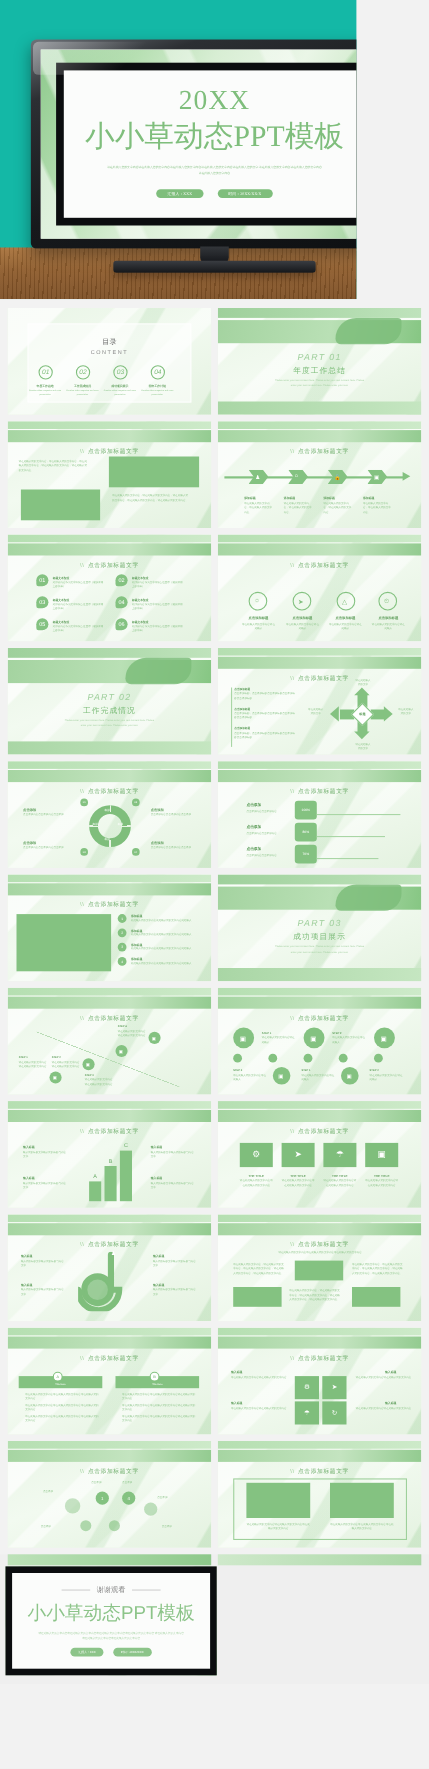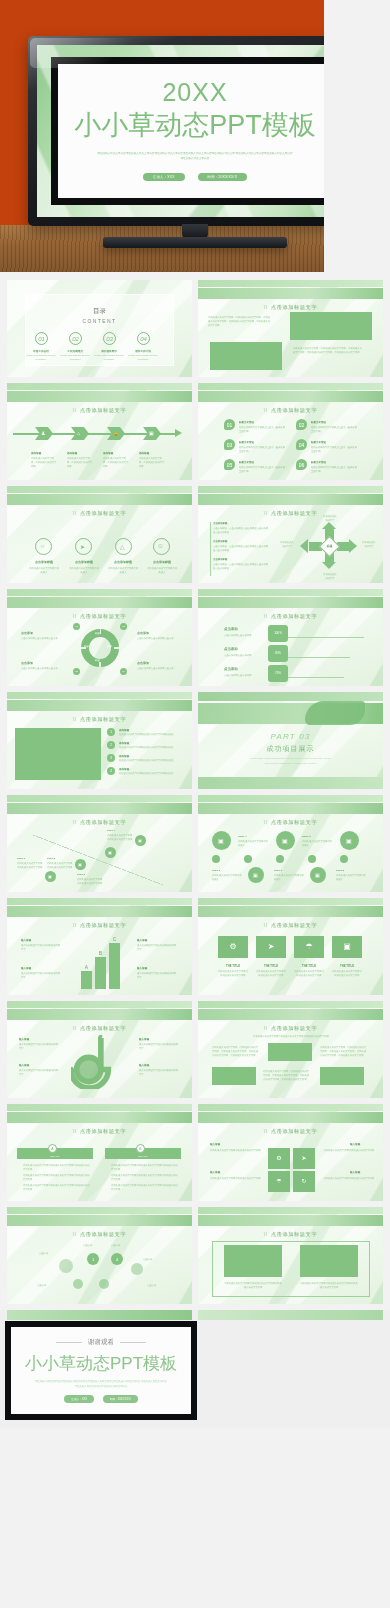--- a/index.html
+++ b/index.html
@@ -5,21 +5,21 @@
   * { box-sizing: border-box; margin:0; padding:0; }
   body {
     width: 390px; height: 1608px;
     font-family: "Liberation Sans", sans-serif;
     background: #efefef;
     overflow: hidden;
   }
   .page { position: relative; width:390px; height:1608px; background:#f2f2f2; }
 
   
-  .hero { position:relative; width:324px; height:272px; background:#c2410c; overflow:hidden; }
+  .hero { position:relative; width:324px; height:272px; background:#14b8a6; overflow:hidden;font-family:Liberation Serif, serif; }
   .hero-wood {
     position:absolute; left:0; top:225px; width:390px; height:47px;
     background:
       repeating-linear-gradient(92deg, rgba(0,0,0,.10) 0 1px, rgba(255,255,255,.05) 1px 4px),
       linear-gradient(180deg,#a9733c 0%, #8e5c2c 45%, #7d4f25 100%);
   }
   .tv { position:absolute; left:28px; top:36px; width:334px; height:200px; }
   .tv-bezel {
     position:absolute; left:0; top:0; width:334px; height:190px;
     background:linear-gradient(160deg,#6d7278 0%,#2c2f33 18%,#17191c 55%,#0e1012 100%);
@@ -215,20 +215,30 @@
       <div class="lbl" style="left:20px;top:69px;width:28px;text-align:center;font-size:2.6px">年度工作总结</div>
       <div class="lbl" style="left:54px;top:69px;width:28px;text-align:center;font-size:2.6px">工作完成情况</div>
       <div class="lbl" style="left:88px;top:69px;width:28px;text-align:center;font-size:2.6px">成功项目展示</div>
       <div class="lbl" style="left:122px;top:69px;width:28px;text-align:center;font-size:2.6px">明年工作计划</div>
       <div class="txt" style="left:19px;top:74px;width:30px;text-align:center;font-size:1.9px">Creative video magazine and more presentation</div>
       <div class="txt" style="left:53px;top:74px;width:30px;text-align:center;font-size:1.9px">Creative video magazine and more presentation</div>
       <div class="txt" style="left:87px;top:74px;width:30px;text-align:center;font-size:1.9px">Creative video magazine and more presentation</div>
       <div class="txt" style="left:121px;top:74px;width:30px;text-align:center;font-size:1.9px">Creative video magazine and more presentation</div>
     </div>
 
+    <div class="slide">
+      <div class="slide-bg"></div>
+      <div class="sec-band-top"></div>
+        <div class="sec-band-mid"></div>
+      <div class="sec-blob"></div>
+      <div class="sec-band-bot"></div>
+      <div class="sec-part">PART 01</div>
+      <div class="sec-title">年度工作总结</div>
+      <div class="sec-desc">Please enter your text content here. Please enter your text content here. Please enter your text content here. Please enter your text.</div>
+    </div>
 
     <div class="slide">
       <div class="slide-bg"></div>
       <div class="hdr-band-a"></div>
         <div class="hdr-band-b"></div>
       <div class="hdr-title">
         <span class="slash">\\</span><span>点击添加标题文字</span>
       </div>
       <div class="txt" style="left:10px;top:35px;width:62px">请在此输入您的文字内容，请在此输入您的文字内容，请在此输入您的文字内容，请在此输入您的文字内容，请在此输入您的文字内容。</div>
       <div class="blk" style="left:92px;top:32px;width:82px;height:28px"></div>
@@ -308,20 +318,30 @@
       <div class="lbl" style="left:22px;top:74px;width:30px;text-align:center;font-size:3px">点击添加标题</div>
       <div class="txt" style="left:22px;top:80px;width:30px;text-align:center">请在此输入您的文字内容请在此输入</div>
       <div class="lbl" style="left:62px;top:74px;width:30px;text-align:center;font-size:3px">点击添加标题</div>
       <div class="txt" style="left:62px;top:80px;width:30px;text-align:center">请在此输入您的文字内容请在此输入</div>
       <div class="lbl" style="left:101px;top:74px;width:30px;text-align:center;font-size:3px">点击添加标题</div>
       <div class="txt" style="left:101px;top:80px;width:30px;text-align:center">请在此输入您的文字内容请在此输入</div>
       <div class="lbl" style="left:140px;top:74px;width:30px;text-align:center;font-size:3px">点击添加标题</div>
       <div class="txt" style="left:140px;top:80px;width:30px;text-align:center">请在此输入您的文字内容请在此输入</div>
     </div>
 
+    <div class="slide">
+      <div class="slide-bg"></div>
+      <div class="sec-band-top"></div>
+        <div class="sec-band-mid"></div>
+      <div class="sec-blob"></div>
+      <div class="sec-band-bot"></div>
+      <div class="sec-part">PART 02</div>
+      <div class="sec-title">工作完成情况</div>
+      <div class="sec-desc">Please enter your text content here. Please enter your text content here. Please enter your text content here. Please enter your text.</div>
+    </div>
 
     <div class="slide">
       <div class="slide-bg"></div>
       <div class="hdr-band-a"></div>
         <div class="hdr-band-b"></div>
       <div class="hdr-title">
         <span class="slash">\\</span><span>点击添加标题文字</span>
       </div>
       <div style="position:absolute;left:12px;top:36px;width:1px;height:54px;background:#a9d6a5"></div>
       <div class="lbl" style="left:15px;top:36px;font-size:2.4px">点击添加标题</div>

